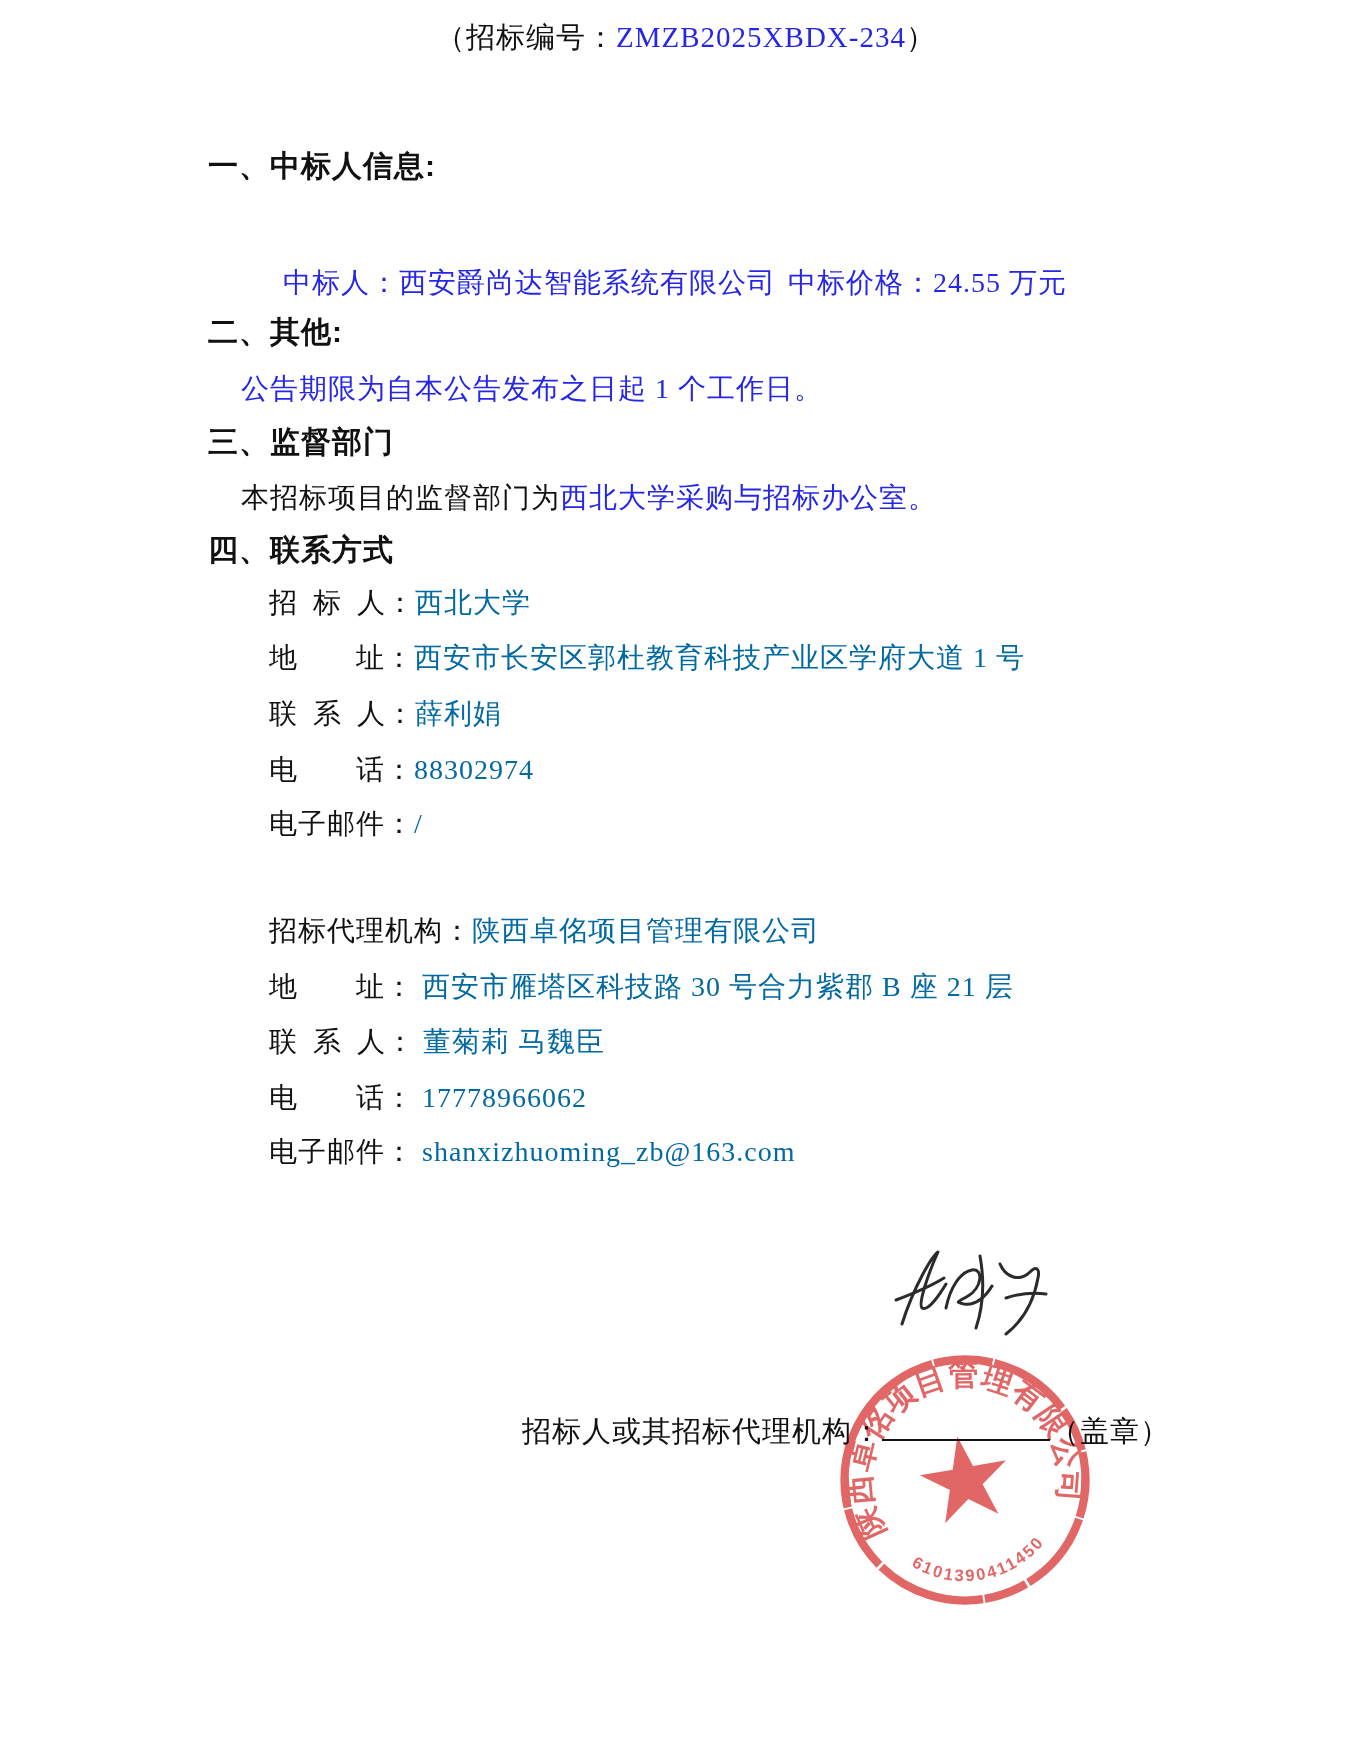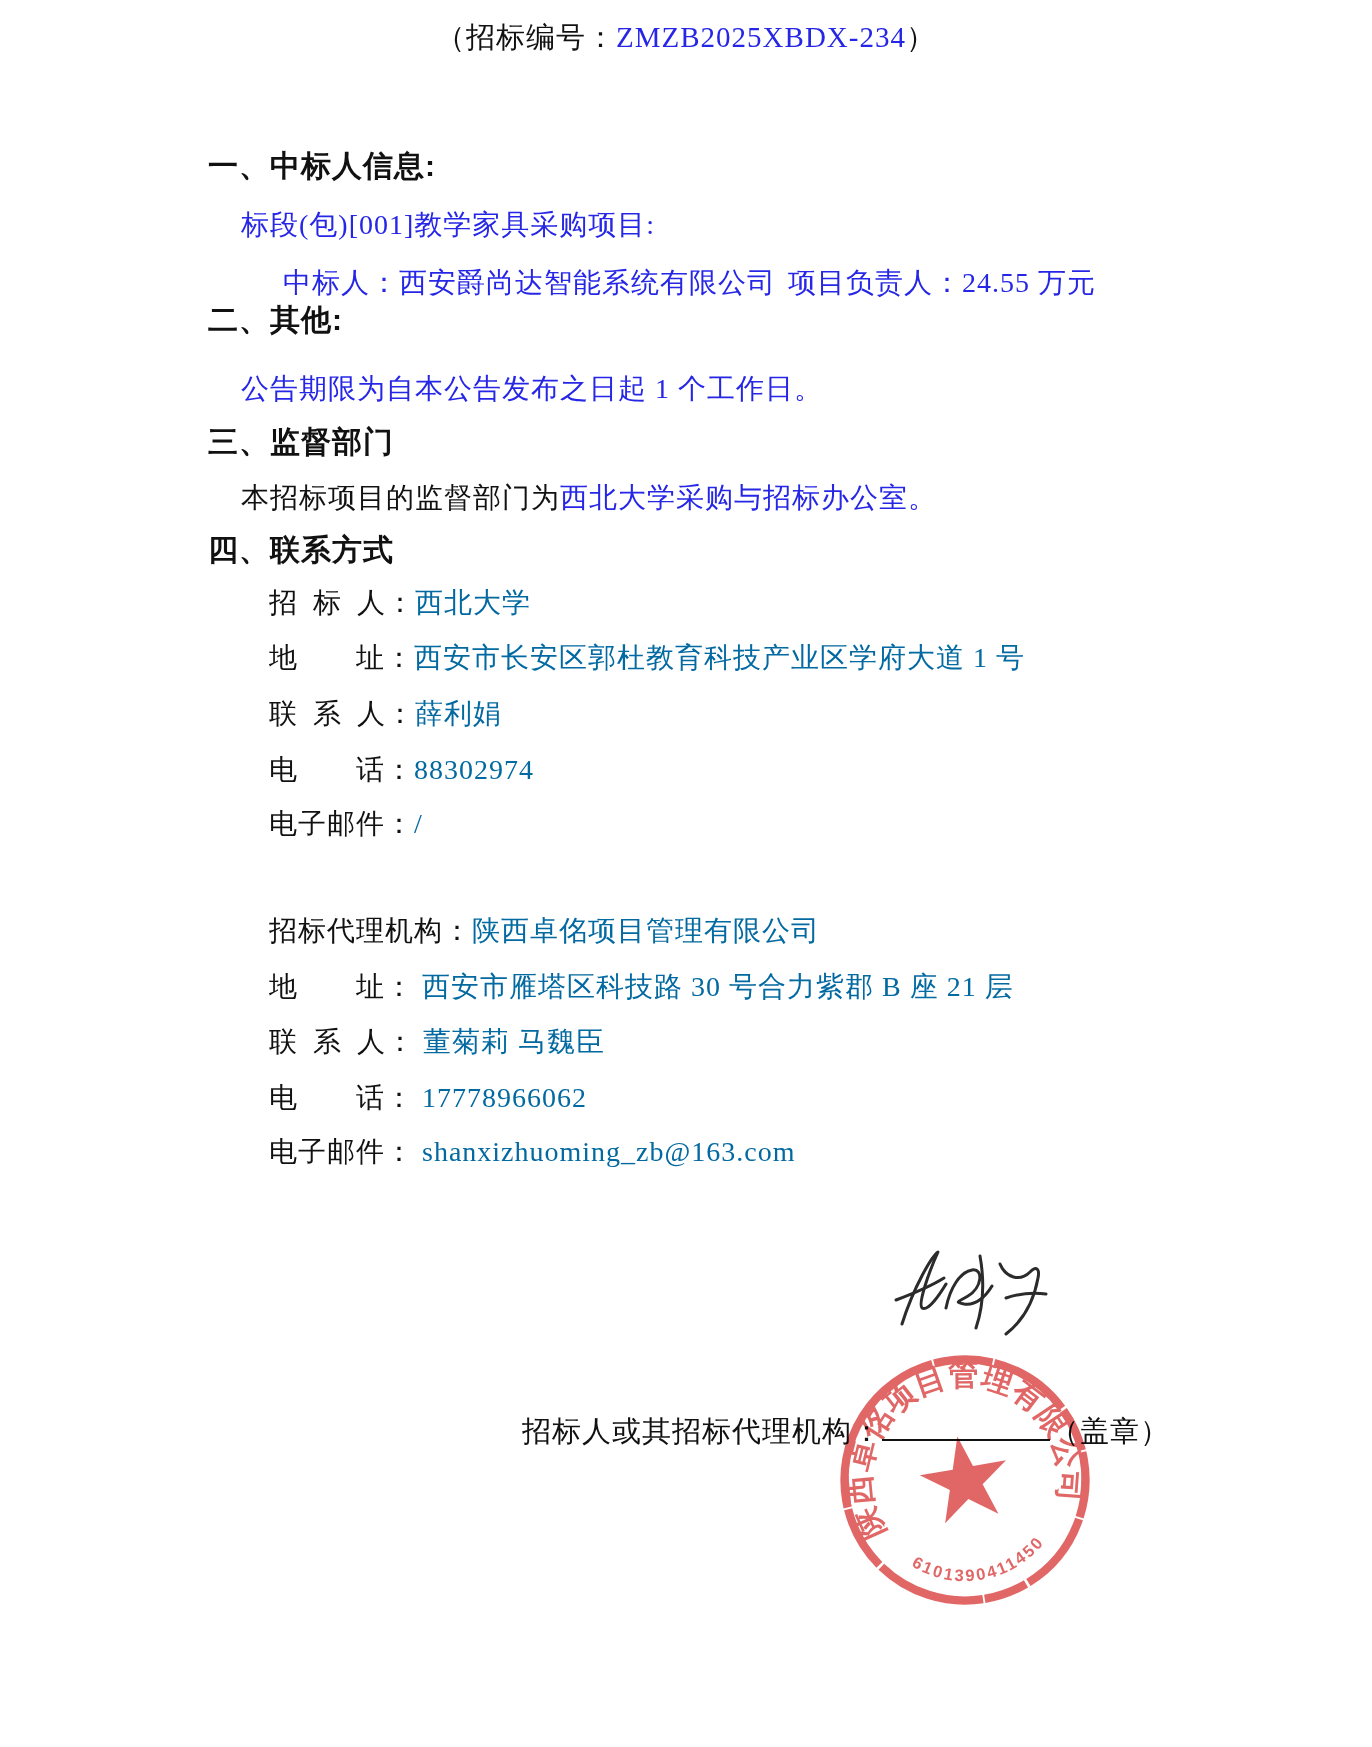--- a/index.html
+++ b/index.html
@@ -37,27 +37,26 @@
   .stamp-svg{position:absolute;left:827px;top:1342px;z-index:5;mix-blend-mode:multiply;}
 </style>
 </head>
 <body>
 
 <div class="page">
 
   <div class="center-line header-text" style="top:18px;"><span class="blk">（招标编号：</span><span class="hl">ZMZB2025XBDX-234</span><span class="blk">）</span></div>
 
   <div class="abs heading" style="left:208px;top:146px;">一、中标人信息:</div>
-  <div class="abs doc-text hl" style="left:241px;top:206px;">标段(包)[001]教学家具采购项目:</div>
   <div>
     <span class="abs doc-text hl" style="left:283px;top:264px;"><span>中标人：</span><span>西安爵尚达智能系统有限公司</span></span>
-    <span class="abs doc-text hl" style="left:788px;top:264px;"><span>项目负责人：</span><span>24.55 万元</span></span>
+    <span class="abs doc-text hl" style="left:788px;top:264px;"><span>中标价格：</span><span>24.55 万元</span></span>
   </div>
 
-  <div class="abs heading" style="left:208px;top:300px;text-align:center;">二、其他:</div>
+  <div class="abs heading" style="left:208px;top:312px;text-align:center;">二、其他:</div>
   <div class="abs doc-text hl" style="left:241px;top:370px;">公告期限为自本公告发布之日起 1 个工作日。</div>
 
   <div class="abs heading" style="left:208px;top:422px;">三、监督部门</div>
   <div class="abs doc-text" style="left:241px;top:479px;"><span class="blk">本招标项目的监督部门为</span><span class="hl">西北大学采购与招标办公室。</span></div>
 
   <div class="abs heading" style="left:208px;top:530px;">四、联系方式</div>
 
   <div class="row" style="left:241px;top:584px;"><span class="label">招 标 人：</span><span class="val">西北大学</span></div>
   <div class="row" style="left:241px;top:639px;"><span class="label">地  址：</span><span class="val">西安市长安区郭杜教育科技产业区学府大道 1 号</span></div>
   <div class="row" style="left:241px;top:695px;"><span class="label">联 系 人：</span><span class="val">薛利娟</span></div>

